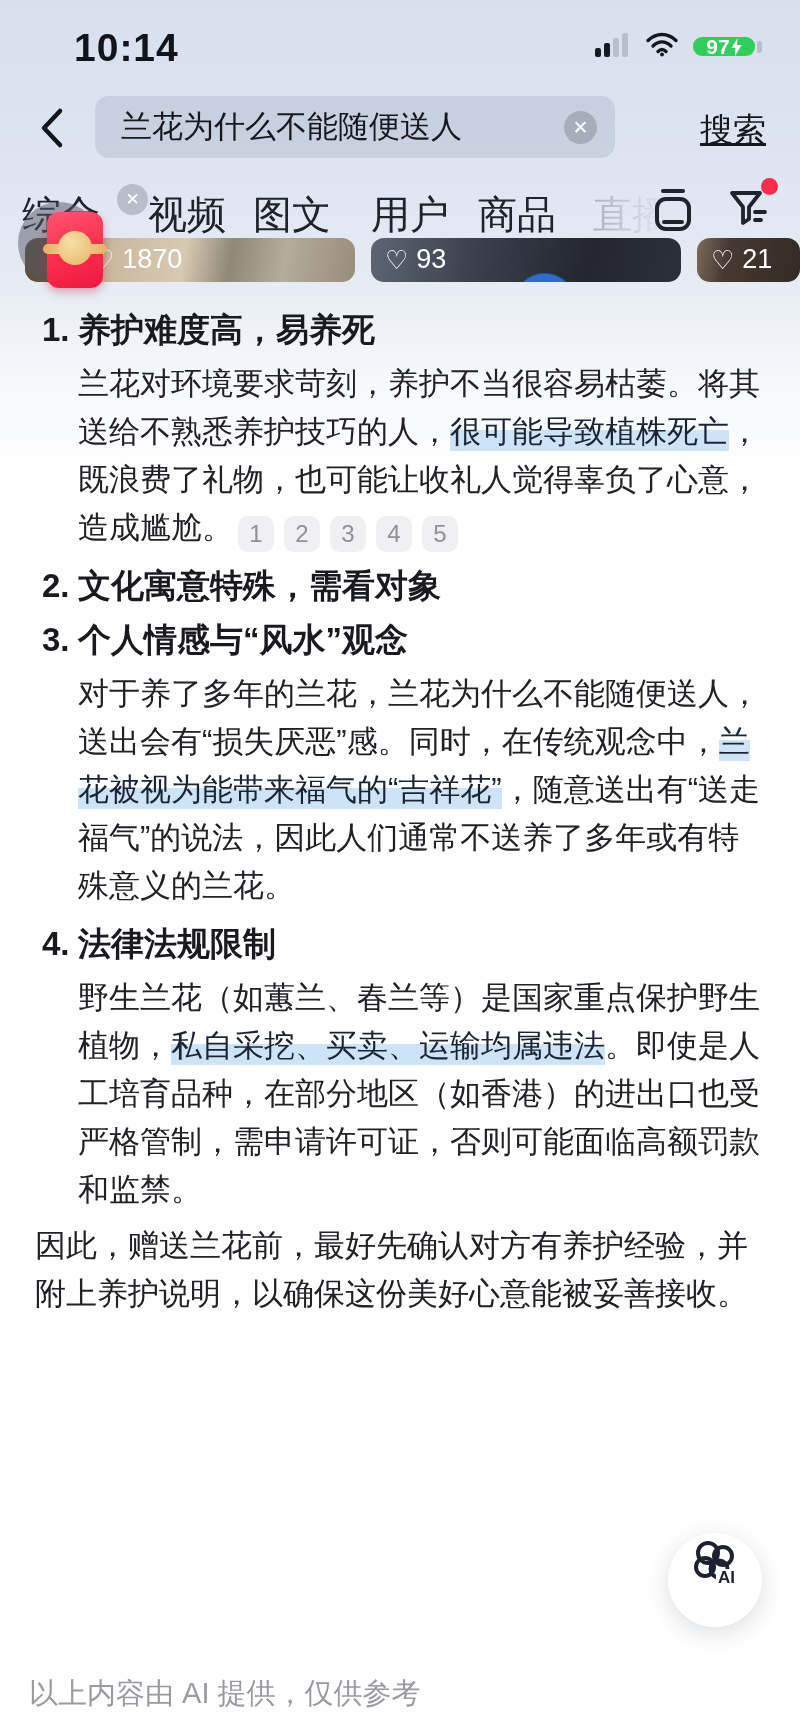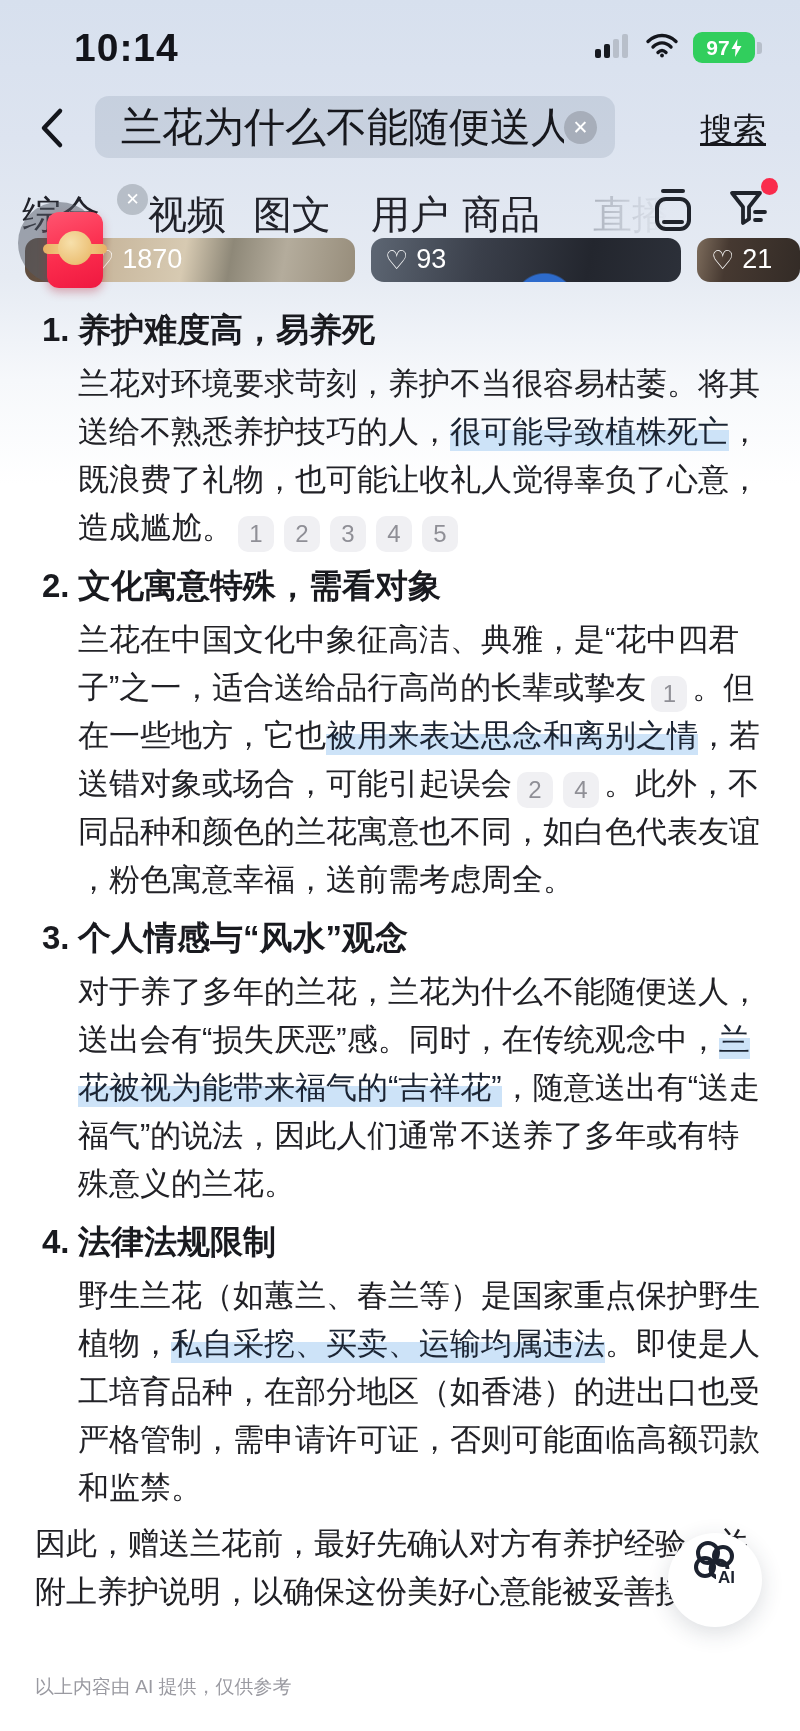--- a/index.html
+++ b/index.html
@@ -7,38 +7,38 @@
   .page{
     position:relative;width:800px;height:1731px;margin:0 auto;overflow:hidden;
     background:linear-gradient(180deg,#d7e0ee 0%,#dde4f0 8%,#e6ebf3 16%,#f6f8fb 22%,#ffffff 28%,#ffffff 100%);
     font-family:"Liberation Sans","DejaVu Sans",sans-serif;color:#202026;padding-left:40px;
   }
   
   .statusbar{position:absolute;top:0;left:0;right:0;height:90px;}
   .time{position:absolute;left:74px;top:26px;font-size:39px;font-weight:700;color:#13141a;letter-spacing:1px;}
   .sb-icons{position:absolute;right:38px;top:32px;display:flex;align-items:center;gap:14px;}
   .battery{display:flex;align-items:center;}
-  .battery-body{width:62px;height:31px;background:#31ce5d;border-radius:9px;display:flex;align-items:center;justify-content:center;gap:1px;}
+  .battery-body{width:62px;height:19px;background:#31ce5d;border-radius:9px;display:flex;align-items:center;justify-content:center;gap:1px;}
   .battery-pct{color:#fff;font-size:21px;font-weight:700;}
   .battery-nub{width:5px;height:12px;background:#b7bfca;border-radius:0 3px 3px 0;margin-left:2px;}
   
   .search-row{position:absolute;top:96px;left:0;right:0;height:64px;}
   .back{position:absolute;left:30px;top:8px;width:44px;height:48px;display:flex;align-items:center;justify-content:center;}
   .search-box{position:absolute;left:95px;top:0;width:520px;height:62px;background:rgba(96,110,138,0.16);border-radius:14px;display:flex;align-items:center;padding:0 18px 0 26px;}
-  .search-text{flex:1;font-size:41px;color:#17181d;white-space:nowrap;overflow:hidden;}
+  .search-text{flex:1;font-size:31px;color:#17181d;white-space:nowrap;overflow:hidden;}
   .clear-btn{width:33px;height:33px;border-radius:50%;background:#a7aeba;color:#fff;display:flex;align-items:center;justify-content:center;font-size:19px;font-weight:700;flex:0 0 auto;}
   .search-btn{position:absolute;right:34px;top:12px;font-size:33px;color:#17181d;text-decoration:underline;}
   
   .tabs{position:absolute;top:186px;left:0;right:0;height:52px;}
   .tab{position:absolute;top:2px;font-size:39px;color:#21222a;white-space:nowrap;}
   .tab-zonghe{left:22px;}
   .tab-shipin{left:113px;margin-left:35px;}
   .tab-tuwen{left:253px;}
   .tab-yonghu{left:371px;}
-  .tab-shangpin{left:462px;}
+  .tab-shangpin{left:478px;}
   .tab-zhibo{left:593px;background:linear-gradient(90deg,#aeb4bf 0%,rgba(233,237,244,0) 95%);-webkit-background-clip:text;background-clip:text;color:transparent;}
   .tab-icon{position:absolute;top:0px;}
   .icon-column{left:652px;}
   .icon-filter{left:726px;}
   .filter-dot{position:absolute;right:-6px;top:-8px;width:17px;height:17px;border-radius:50%;background:#fa2b4c;}
   
   .envelope-wrap{position:absolute;left:18px;top:198px;width:130px;height:100px;z-index:5;}
   .envelope-circle{position:absolute;left:0;top:4px;width:82px;height:82px;border-radius:50%;background:rgba(84,90,102,0.50);}
   .envelope{position:absolute;left:29px;top:14px;width:56px;height:76px;border-radius:12px;background:linear-gradient(160deg,#ff5570 0%,#fb2c4d 55%,#ef1840 100%);box-shadow:0 4px 10px rgba(180,30,50,0.35);}
   .env-ribbon{position:absolute;left:-4px;top:32px;width:64px;height:10px;background:linear-gradient(90deg,#e8b064,#f6d694,#e8b064);border-radius:5px;}
@@ -59,21 +59,21 @@
   .sec-num{width:78px;padding-left:42px;font-size:33px;font-weight:700;color:#191a1f;line-height:40px;flex:0 0 auto;}
   .sec-title{font-size:33px;font-weight:700;color:#191a1f;line-height:40px;}
   .sec-para{margin:10px 0 4px 78px;width:692px;font-size:31px;line-height:48px;color:#212126;word-break:break-all;line-break:anywhere;}
   .hl{font-weight:400;color:#1b2433;background:linear-gradient(180deg,rgba(0,0,0,0) 44%,#cde3f8 44%);padding-bottom:2px;}
   .cite{display:inline-flex;align-items:center;justify-content:center;width:36px;height:36px;border-radius:10px;background:#f0f0f3;color:#8f8f96;font-size:24px;margin:0 5px;vertical-align:-4px;}
   .closing{margin:8px 0 0 35px;font-size:31px;line-height:48px;color:#212126;white-space:nowrap;}
   .closing div{height:48px;overflow:hidden;}
   
   .ai-fab{position:absolute;left:668px;top:1533px;width:94px;height:94px;border-radius:50%;background:#fff;box-shadow:0 6px 22px rgba(40,50,70,0.16);display:flex;align-items:flex-start;justify-content:center;z-index:6;}
   
-  .footer{position:absolute;left:35px;top:1674px;font-size:19px;color:#9a9aa1;}
+  .footer{position:absolute;left:29px;top:1674px;font-size:29px;color:#9a9aa1;}
 </style>
 </head>
 <body>
 
 <div class="page">
 
   <div class="statusbar">
     <div class="time">10:14</div>
     <div class="sb-icons">
       <span>
@@ -178,23 +178,20 @@
       <span class="sec-title">养护难度高，易养死</span>
     </div>
     <div class="sec-para">
       <span>兰花对环境要求苛刻，养护不当很容易枯萎。将其送给不熟悉养护技巧的人，</span><span class="hl">很可能导致植株死亡</span><span>，既浪费了礼物，也可能让收礼人觉得辜负了心意，造成尴尬。</span><span class="cite">1</span><span class="cite">2</span><span class="cite">3</span><span class="cite">4</span><span class="cite">5</span>
     </div>
 
     <div class="sec-head">
       <span class="sec-num">2.</span>
       <span class="sec-title">文化寓意特殊，需看对象</span>
     </div>
-    <div class="sec-para">
-      <span>兰花在中国文化中象征高洁、典雅，是“花中四君子”之一，适合送给品行高尚的长辈或挚友</span><span class="cite">1</span><span>。但在一些地方，它也</span><span class="hl">被用来表达思念和离别之情</span><span>，若送错对象或场合，可能引起误会</span><span class="cite">2</span><span class="cite">4</span><span>。此外，不同品种和颜色的兰花寓意也不同，如白色代表友谊，粉色寓意幸福，送前需考虑周全。</span>
-    </div>
 
     <div class="sec-head">
       <span class="sec-num">3.</span>
       <span class="sec-title">个人情感与“风水”观念</span>
     </div>
     <div class="sec-para">
       <span>对于养了多年的兰花，兰花为什么不能随便送人，送出会有“损失厌恶”感。同时，在传统观念中，</span><span class="hl">兰花被视为能带来福气的“吉祥花”</span><span>，随意送出有“送走福气”的说法，因此人们通常不送养了多年或有特殊意义的兰花。</span>
     </div>
 
     <div class="sec-head">

